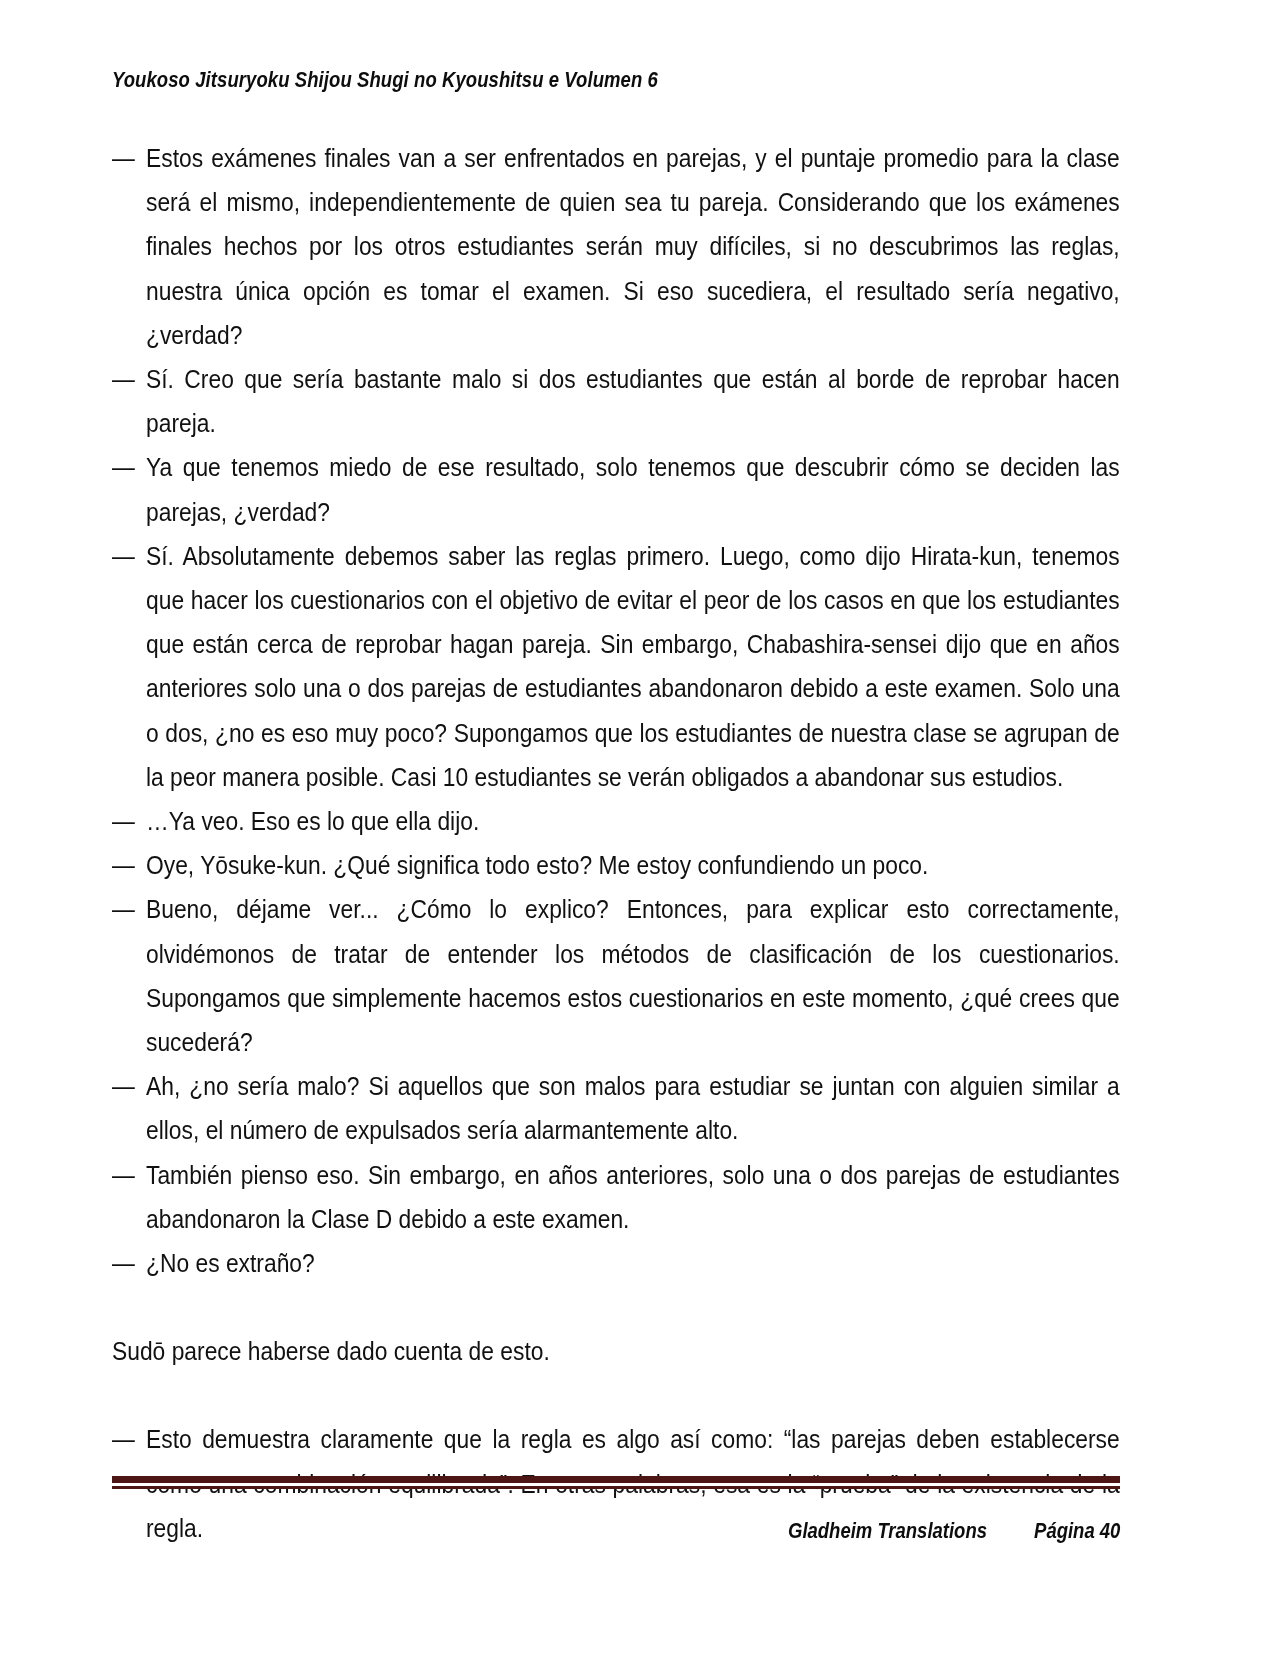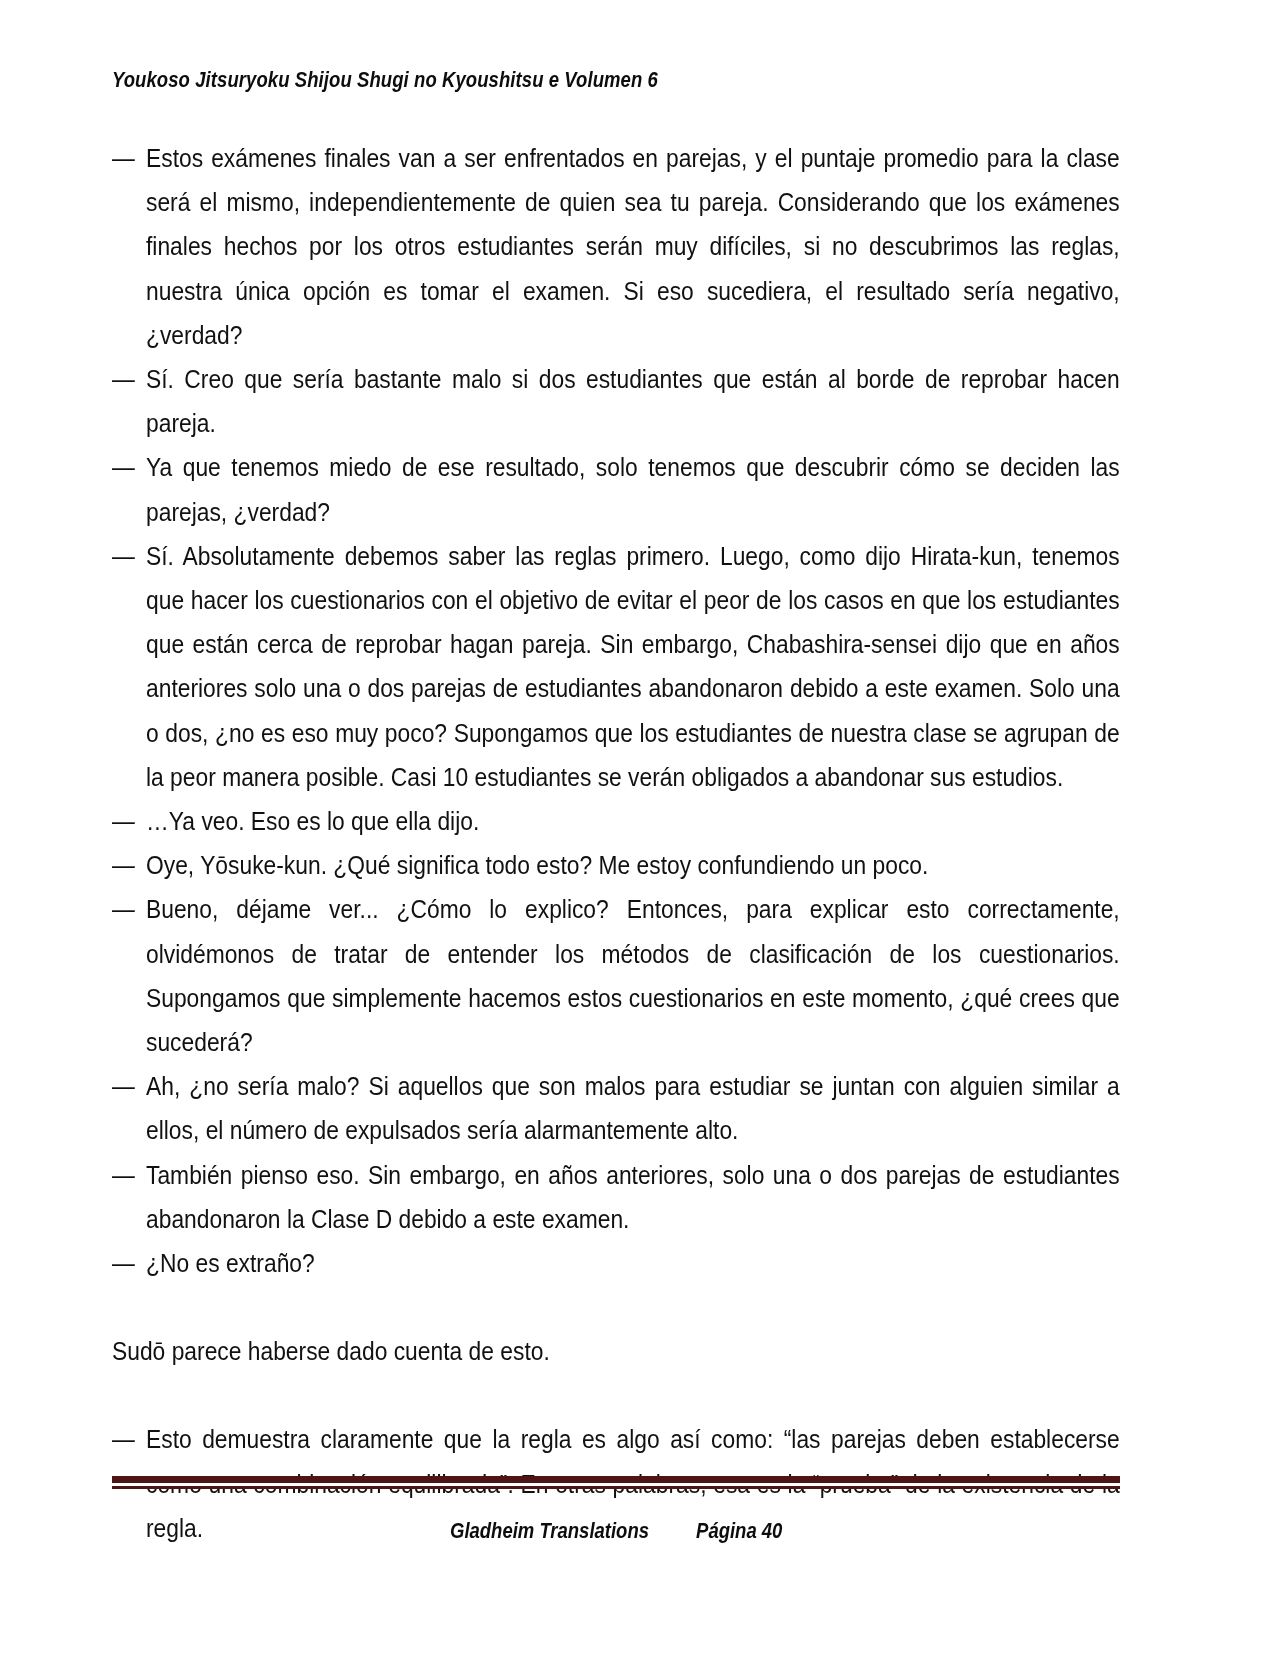--- a/index.html
+++ b/index.html
@@ -106,21 +106,21 @@
     background: #ffffff;
     width: 100%;
   }
   .footer-rule-thin {
     height: 3px;
     background: #4e1515;
     width: 100%;
   }
   .footer-row {
     display: flex;
-    justify-content: center;
+    justify-content: flex-end;
     align-items: baseline;
     margin-top: 30px;
   }
   .footer-left, .footer-right {
     font-family: "Liberation Sans Narrow", "Liberation Sans", sans-serif;
     font-weight: bold;
     font-style: italic;
     font-size: 21.5px;
     color: #0d0d0d;
     white-space: nowrap;

